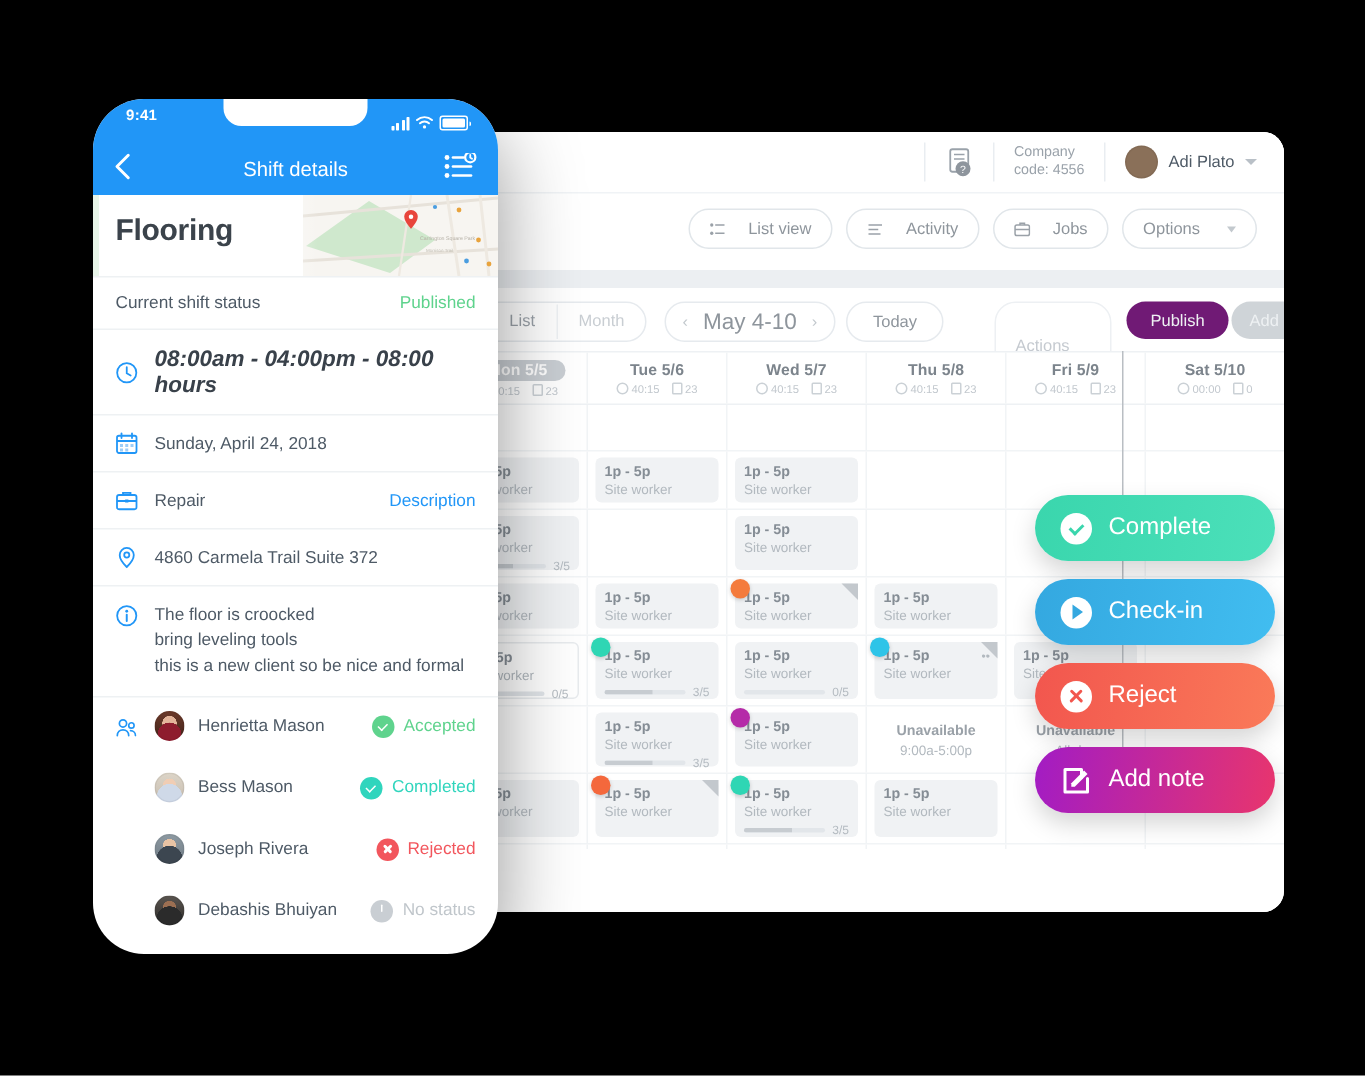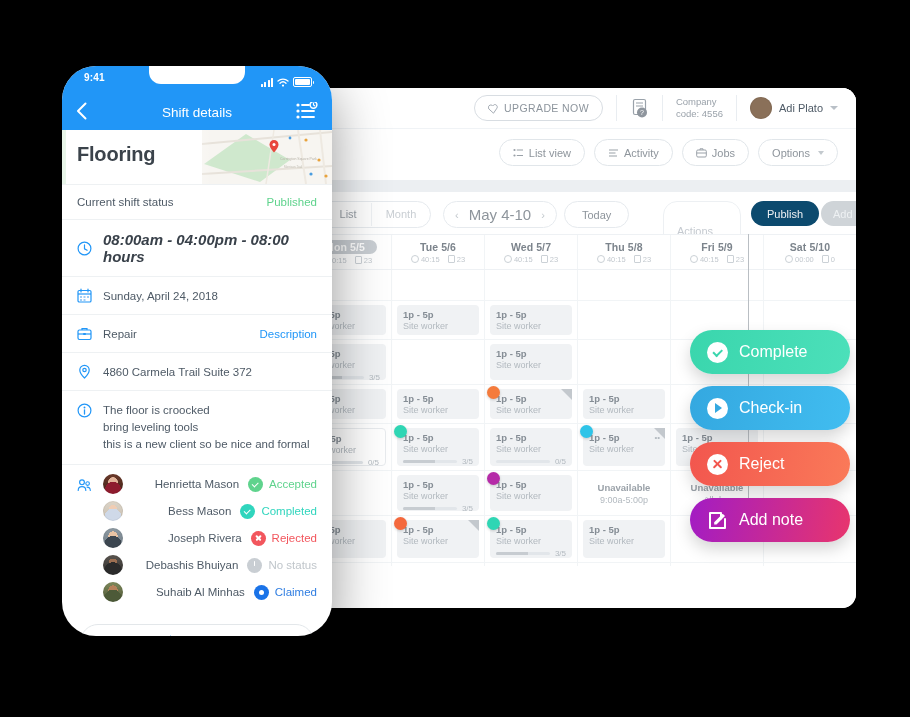--- a/index.html
+++ b/index.html
@@ -58,21 +58,21 @@
   .page-head{
     position:absolute;left:0;top:40px;width:730px;height:52px;
     border-top:1px solid #f0f3f6;background:#fff;
   }
   .page-title{
     position:absolute;left:22px;top:13px;font-size:18px;color:#4a5560;font-weight:400;
   }
   .viewbar{position:absolute;right:18px;top:10px;display:flex;gap:9px;}
   .pill{
     height:25px;border:1px solid #e1e6ea;border-radius:14px;display:flex;align-items:center;
-    gap:5px;padding:0 13px;font-size:11px;color:#8e959c;background:#fff;white-space:nowrap;
+    gap:15px;padding:0 13px;font-size:11px;color:#8e959c;background:#fff;white-space:nowrap;
   }
   .pill .cv{width:0;height:0;border-left:3.5px solid transparent;border-right:3.5px solid transparent;border-top:4px solid #c3c9ce;margin-left:3px;}
 
   
   .grey-strip{position:absolute;left:0;top:92px;width:730px;height:12px;background:#eceff2;}
 
   
   .ctl-row{position:absolute;left:0;top:104px;width:730px;height:42px;background:#fff;}
   .seg{
     position:absolute;left:150px;top:9px;height:25px;display:flex;align-items:center;
@@ -89,21 +89,21 @@
   .chev{color:#c2c8cd;font-size:11px;}
   .today{
     position:absolute;left:438px;top:9px;height:25px;border:1px solid #e6eaee;border-radius:14px;
     display:flex;align-items:center;padding:0 17px;font-size:11px;color:#8e959c;background:#fff;
   }
   .actions{
     position:absolute;left:537px;top:9px;height:25px;border:1px solid #edf0f3;border-radius:14px;
     display:flex;align-items:center;gap:14px;padding:16px 13px;font-size:11px;color:#c5cad0;background:#fff;
   }
   .btn-publish{
-    position:absolute;left:625px;top:9px;height:25px;border-radius:14px;background:#0c4a6e;
+    position:absolute;left:625px;top:9px;height:25px;border-radius:14px;background:#701a75;
     display:flex;align-items:center;padding:0 16px;font-size:11px;color:#eef1f3;
   }
   .btn-addshifts{
     position:absolute;left:695px;top:9px;height:25px;border-radius:14px;background:#cfd4d8;
     display:flex;align-items:center;gap:7px;padding:0 12px;font-size:11px;color:#eef1f3;white-space:nowrap;
   }
 
   
   .cal{position:absolute;left:0;top:146px;width:730px;height:330px;background:#fff;}
   .cal-head{display:flex;height:34px;border-top:1px solid #eef1f4;border-bottom:1px solid #eef1f4;}
@@ -183,21 +183,21 @@
     box-sizing:border-box;
   }
   .ph-row .lbl{font-size:11.5px;color:#4e5a66;flex:1;}
   .ph-row .lbl.bold{font-weight:bold;color:#39414a;font-size:15px;font-style:italic;}
   .ph-row .right{font-size:11.5px;}
   .ic{width:15px;height:15px;flex:0 0 15px;}
   .note-txt{font-size:11.5px;color:#4e5a66;line-height:17px;}
 
   .staff{border-top:1px solid #eef1f3;padding:9px 15px 10px;}
   .staff-head{display:flex;align-items:flex-start;gap:11px;}
-  .staff-list{flex:1;display:flex;flex-direction:column;gap:7px;text-align:right;}
+  .staff-list{flex:1;display:flex;flex-direction:column;gap:21px;}
   .staff-item{display:flex;align-items:center;gap:9px;}
   .sname{flex:1;font-size:11.5px;color:#4e5a66;}
   .sstatus{font-size:11.5px;display:flex;align-items:center;gap:6px;}
   .sdot{width:15px;height:15px;border-radius:50%;position:relative;flex:0 0 15px;}
   .sdot:after{content:"";position:absolute;}
   .sdot.check:after{left:4px;top:5px;width:5px;height:2.5px;border-left:1.7px solid #fff;border-bottom:1.7px solid #fff;transform:rotate(-45deg);}
   .sdot.x:before,.sdot.x:after{content:"";position:absolute;left:4px;top:6.8px;width:7px;height:1.7px;background:#fff;border-radius:1px;}
   .sdot.x:before{transform:rotate(45deg);} .sdot.x:after{transform:rotate(-45deg);}
   .sdot.ring:after{left:5px;top:5px;width:5px;height:5px;border-radius:50%;background:#fff;}
   .sdot.clock:after{left:6.5px;top:3.5px;width:1.4px;height:4.5px;background:#fff;border-radius:1px;}
@@ -230,28 +230,20 @@
 </style>
 </head>
 <body>
 
 <div class="stage">
 
   <div class="tablet">
     <div class="tablet-inner">
 
       <div class="acct-bar">
-        <div class="upgrade-btn">
-          <span class="heart">
-            <svg width="11" height="10" viewBox="0 0 11 10">
-                <path d="M5.5 9.2 1 5.1C-.2 3.9.3 1.6 2.1 1.1c1-.3 2 .1 2.5.9l.9-.9c.6-.6 1.6-.7 2.4-.3 1.6.8 1.8 2.8.6 4Z" fill="none" stroke="#9aa2aa" stroke-width=".9"></path>
-              </svg>
-          </span>
-          <span>UPGRADE NOW</span>
-        </div>
         <div class="divider-v"></div>
         <div class="help-ic">
           <svg width="19" height="21" viewBox="0 0 19 21">
             <rect x="3.5" y="1.5" width="12" height="15" rx="1.5" fill="none" stroke="#9aa2aa" stroke-width="1.2"></rect>
             <line x1="6" y1="5" x2="13" y2="5" stroke="#9aa2aa" stroke-width="1.1"></line>
             <line x1="6" y1="8" x2="13" y2="8" stroke="#9aa2aa" stroke-width="1.1"></line>
             <circle cx="12" cy="14.5" r="5" fill="#8e959d"></circle>
             <text x="12" y="17.3" font-size="7" fill="#fff" text-anchor="middle" font-family="Liberation Sans">?</text>
           </svg>
         </div>

